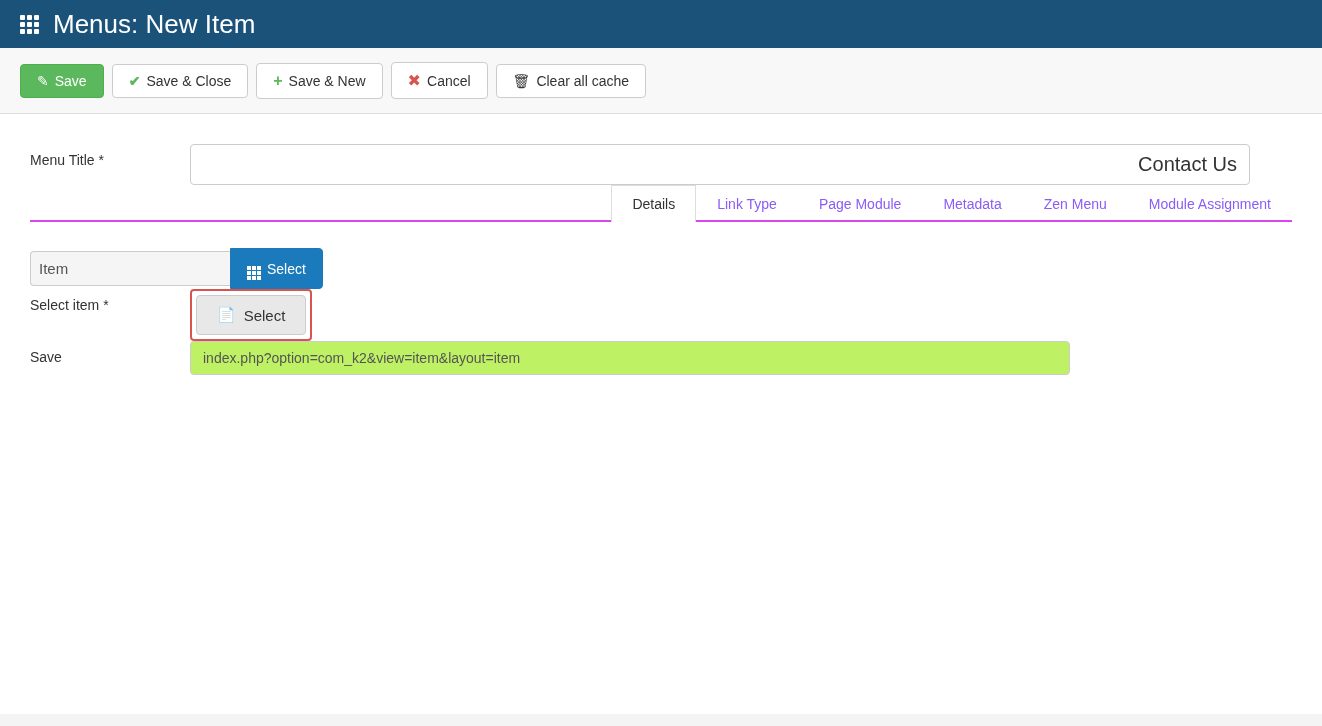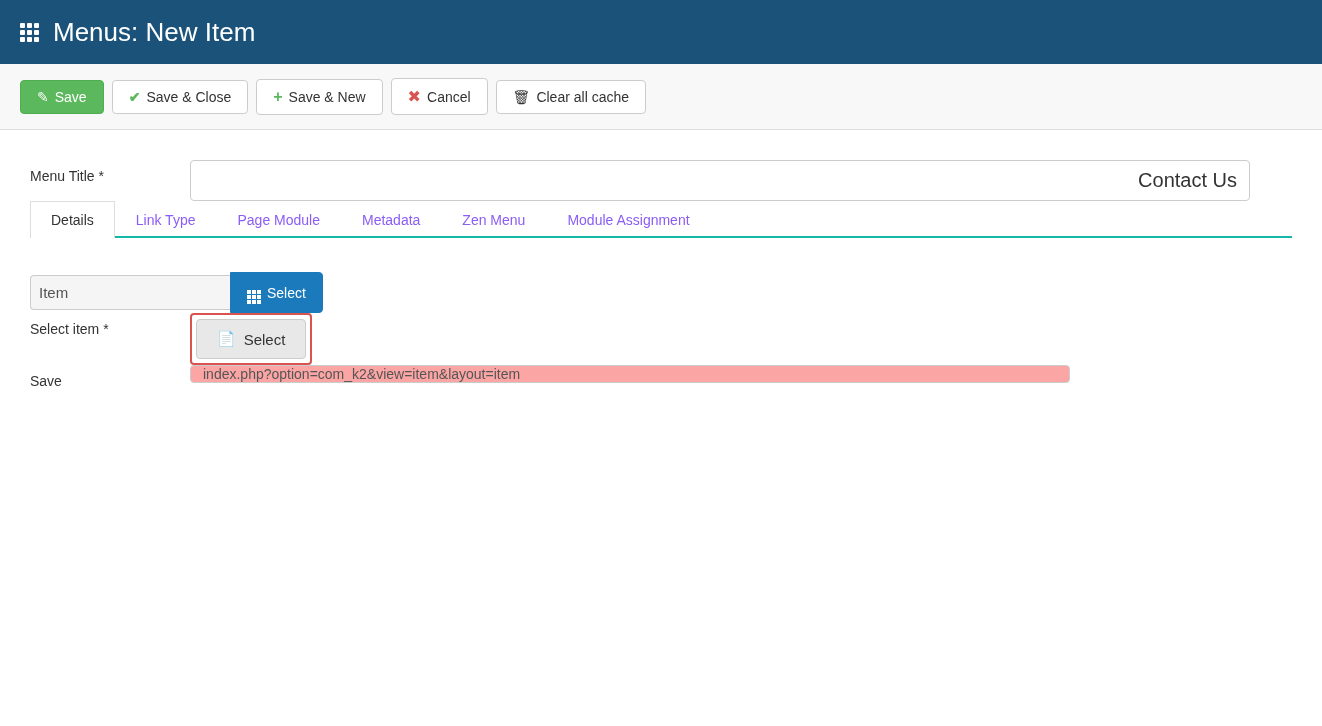--- a/index.html
+++ b/index.html
@@ -5,21 +5,21 @@
     * { box-sizing: border-box; margin: 0; padding: 0; }
     body { font-family: Arial, sans-serif; background: #f4f4f4; color: #333; font-size: 14px; }
 
     
     .header {
       background-color: #1a527a;
       color: white;
       padding: 14px 20px;
       display: flex;
       align-items: center;
-      height: 64px;
+      height: 48px;
     }
     .header-icon {
       margin-right: 14px;
       font-size: 22px;
       display: flex;
       align-items: center;
     }
     .header-title {
       font-size: 26px;
       font-weight: 400;
@@ -86,22 +86,23 @@
       border-radius: 4px;
       font-size: 20px;
       color: #333;
       outline: none;
       text-align: right;
     }
 
     
     .tabs {
       display: flex;
-      border-bottom: 2px solid #14b8a6;
-      margin-bottom: 34px;
+      border-bottom: 2px solid #d946ef;
+      margin-bottom: 26px;
+      justify-content: flex-end;
     }
     .tab {
       padding: 10px 20px;
       cursor: pointer;
       font-size: 14px;
       color: #8b5cf6;
       border: 1px solid transparent;
       border-bottom: none;
       margin-bottom: -2px;
     }
@@ -158,26 +159,26 @@
       font-size: 15px;
       display: inline-flex;
       align-items: center;
       gap: 8px;
     }
 
     
     .input-link {
       width: 100%;
       max-width: 880px;
-      padding: 0 12px;
+      padding: 8px 12px;
       border: 1px solid #ccc;
       border-radius: 4px;
       font-size: 14px;
       color: #555;
-      background: #fca5a5;
+      background: #bef264;
       outline: none;
     }
 
     
     .grid-icon {
       display: inline-grid;
       grid-template-columns: repeat(3, 5px);
       grid-template-rows: repeat(3, 5px);
       gap: 2px;
     }

